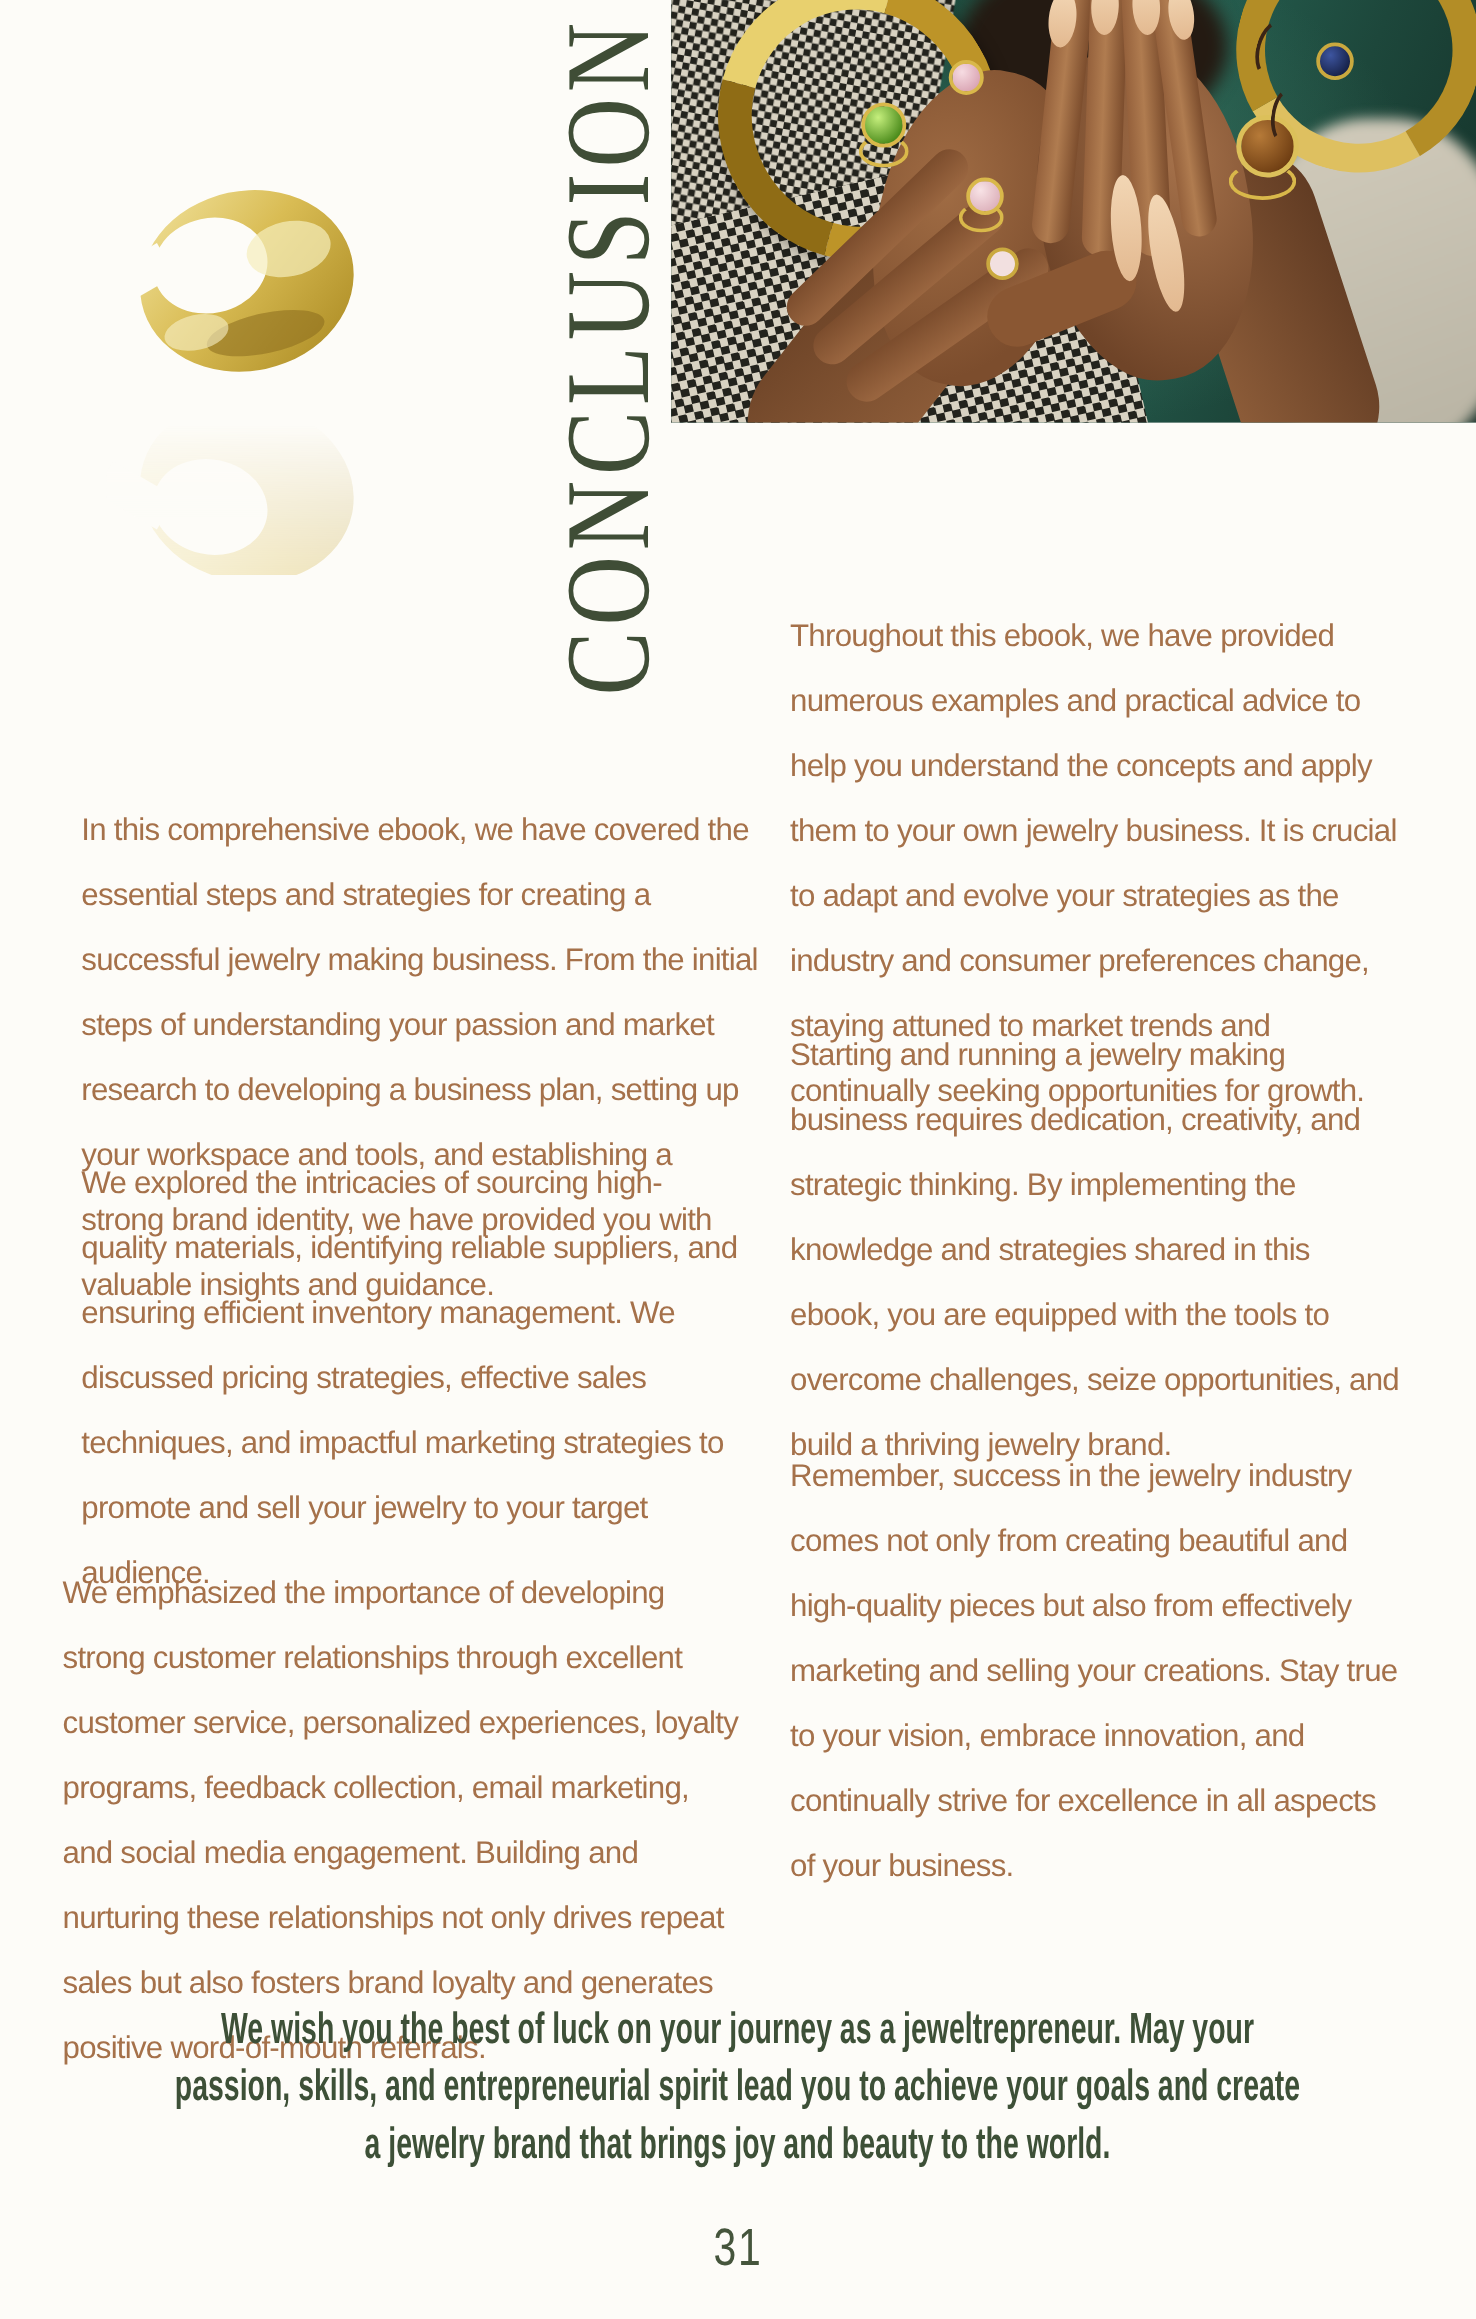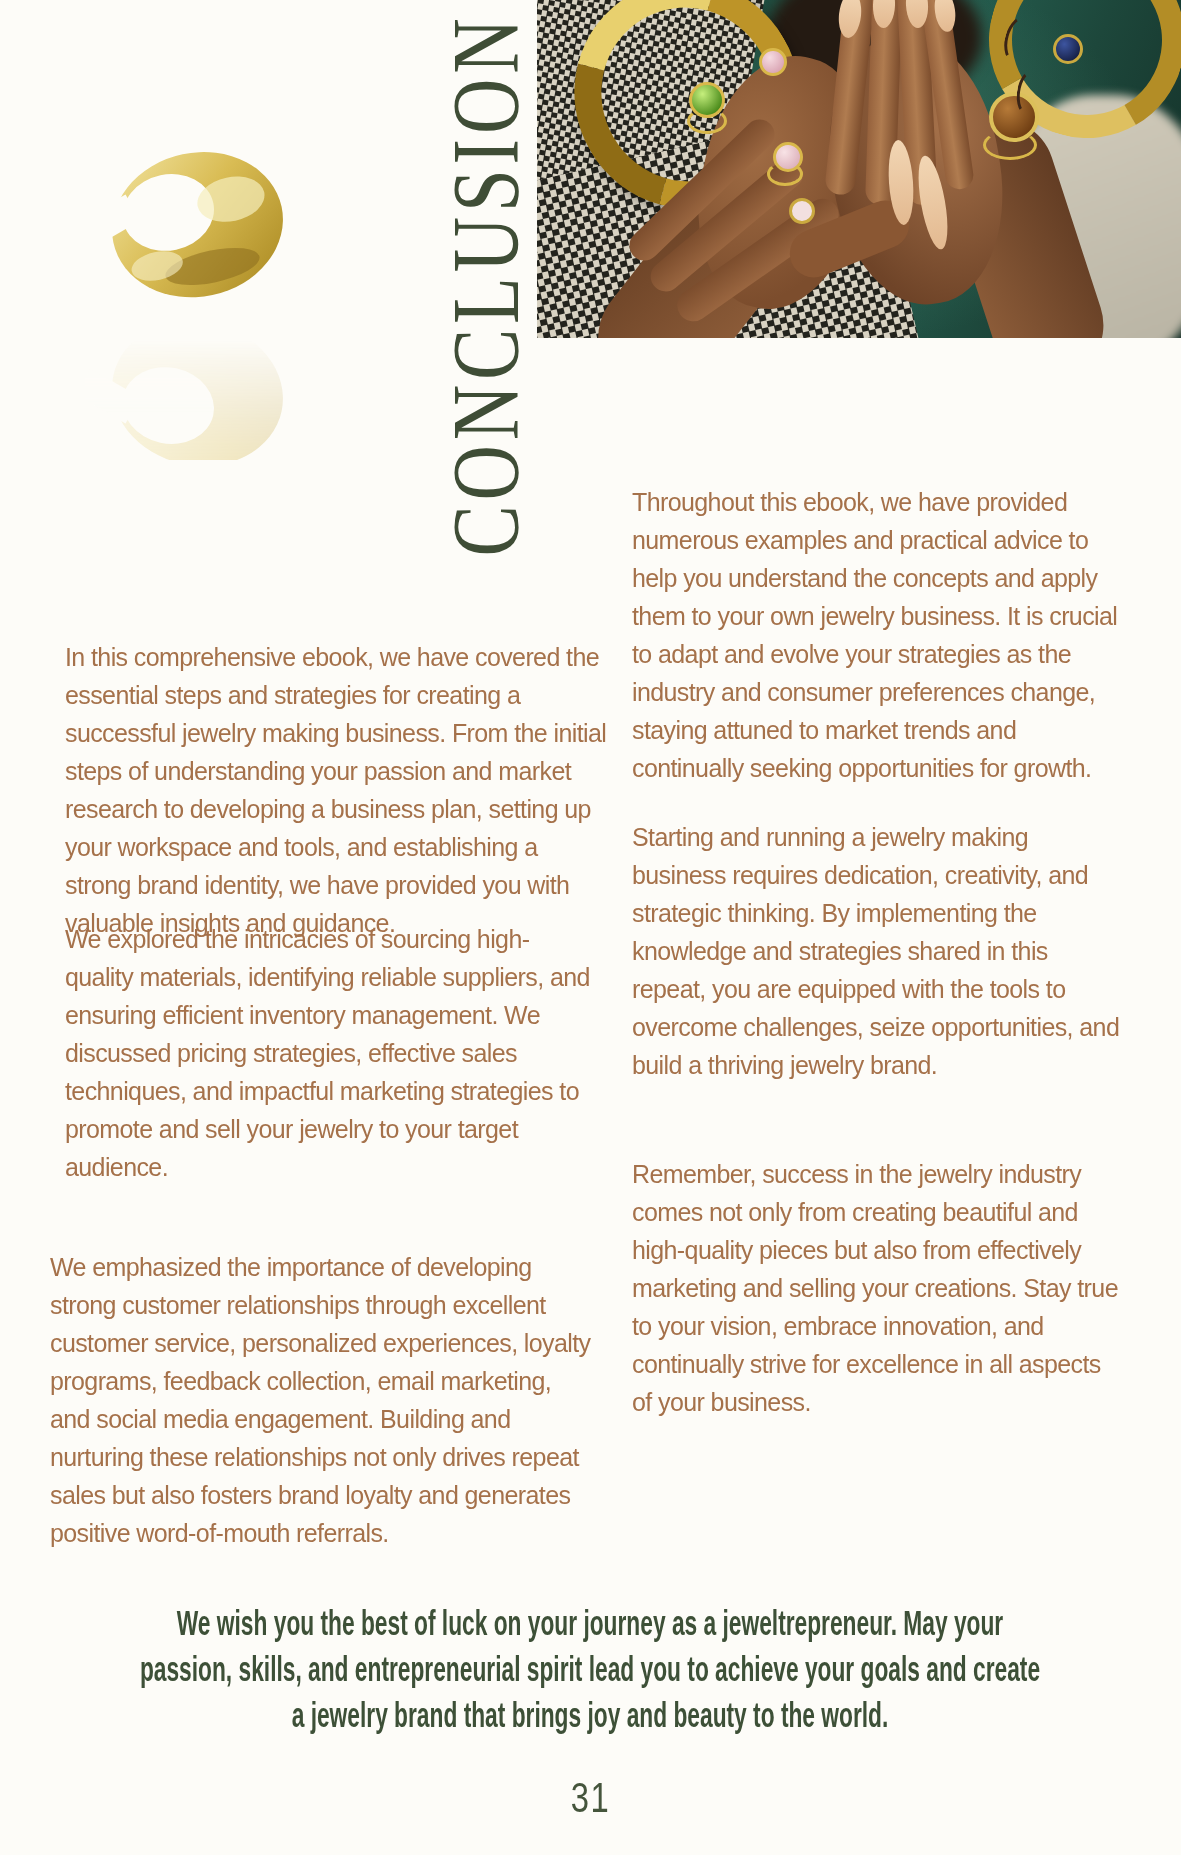--- a/index.html
+++ b/index.html
@@ -55,21 +55,21 @@
   
   .ring-art { position:absolute; left:85px; top:138px; width:212px; height:300px; }
   .ring-art svg { display:block; }
   .ring-reflection { opacity:.5; transform:scaleY(-1); margin-top:2px;
     -webkit-mask-image:linear-gradient(to bottom, rgba(0,0,0,.65), rgba(0,0,0,0) 80%);
             mask-image:linear-gradient(to bottom, rgba(0,0,0,.65), rgba(0,0,0,0) 80%); }
 
   
   .col p {
     position:absolute; margin:0; white-space:pre-line;
-    font-size:25px; line-height:38px; letter-spacing:-0.6px;
+    font-size:25px; line-height:52px; letter-spacing:-0.6px;
     color:#a5714a; font-weight:400;
   }
   .p-l1 { left:65px;  top:638px;  width:600px; }
   .p-l2 { left:65px;  top:920px;  width:600px; }
   .p-l3 { left:50px;  top:1248px; width:600px; }
   .p-r1 { left:632px; top:483px;  width:545px; }
   .p-r2 { left:632px; top:818px;  width:545px; }
   .p-r3 { left:632px; top:1155px; width:545px; }
 
   
@@ -192,21 +192,21 @@
 help you understand the concepts and apply
 them to your own jewelry business. It is crucial
 to adapt and evolve your strategies as the
 industry and consumer preferences change,
 staying attuned to market trends and
 continually seeking opportunities for growth.</p>
     <p class="p-r2">Starting and running a jewelry making
 business requires dedication, creativity, and
 strategic thinking. By implementing the
 knowledge and strategies shared in this
-repeat, you are equipped with the tools to
+ebook, you are equipped with the tools to
 overcome challenges, seize opportunities, and
 build a thriving jewelry brand.</p>
     <p class="p-r3">Remember, success in the jewelry industry
 comes not only from creating beautiful and
 high-quality pieces but also from effectively
 marketing and selling your creations. Stay true
 to your vision, embrace innovation, and
 continually strive for excellence in all aspects
 of your business.</p>
   </div>

